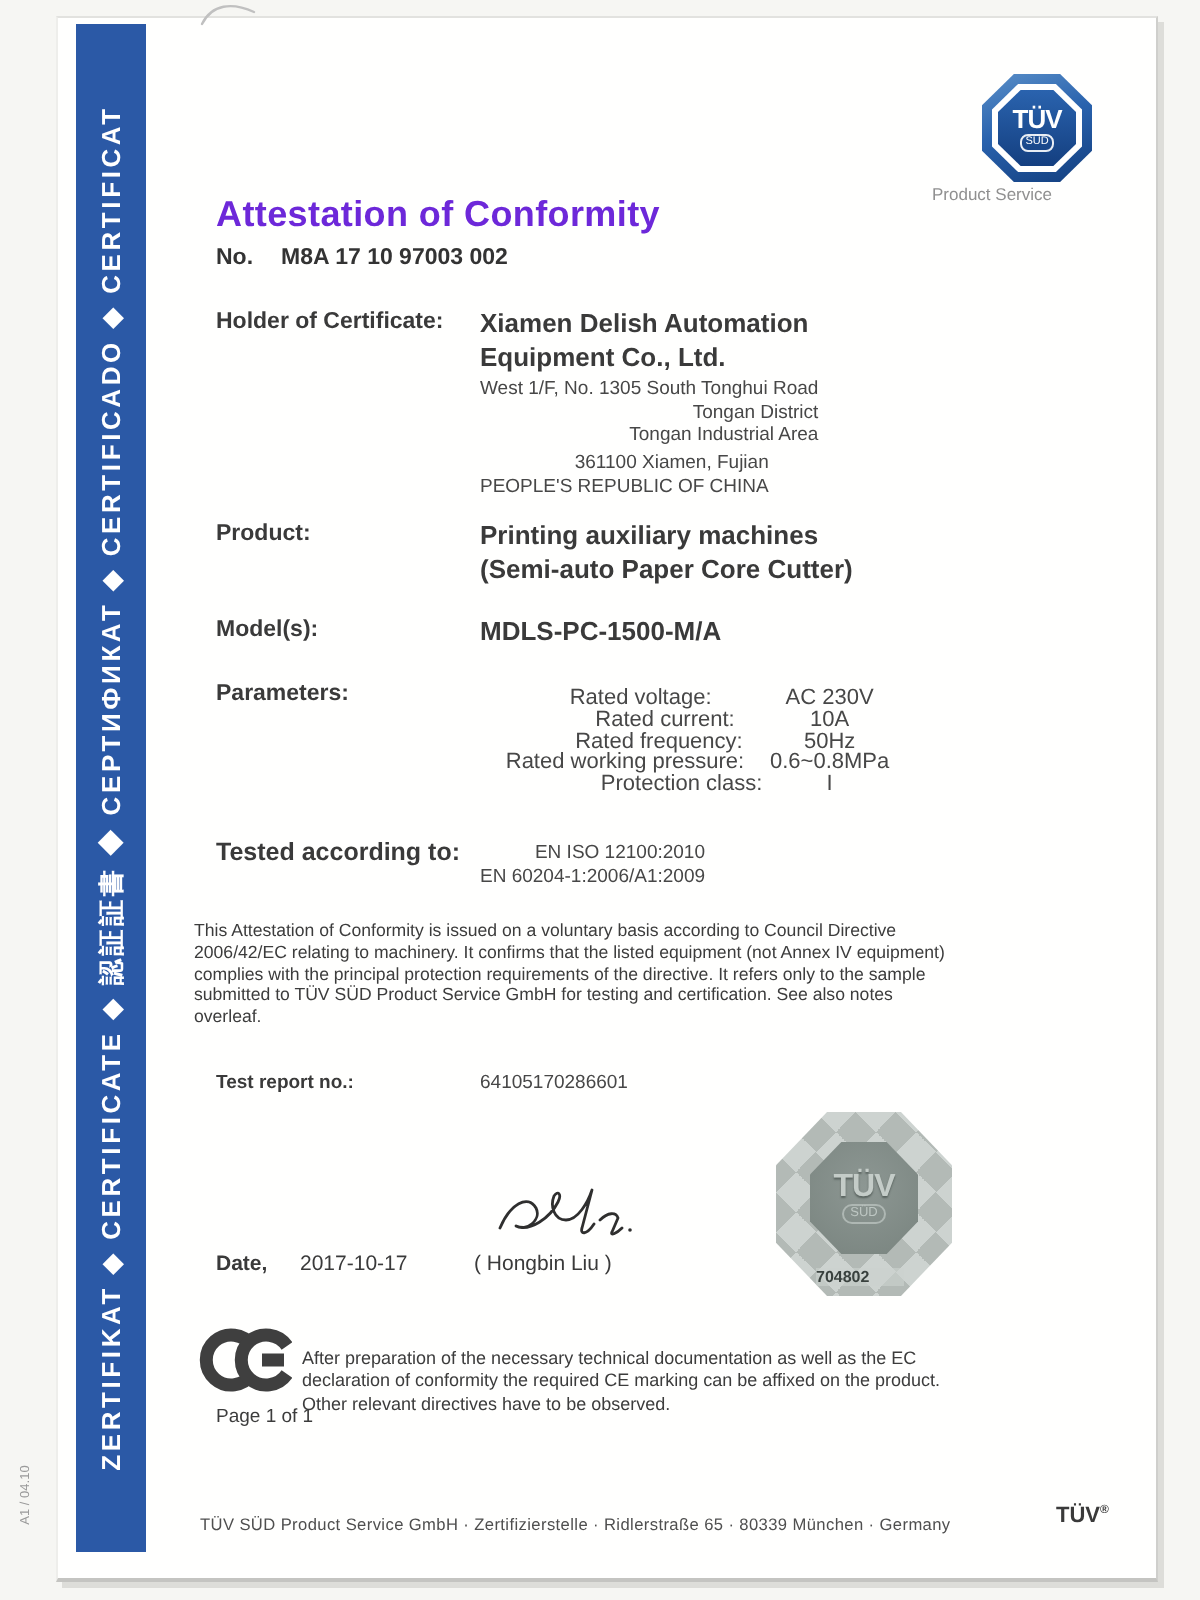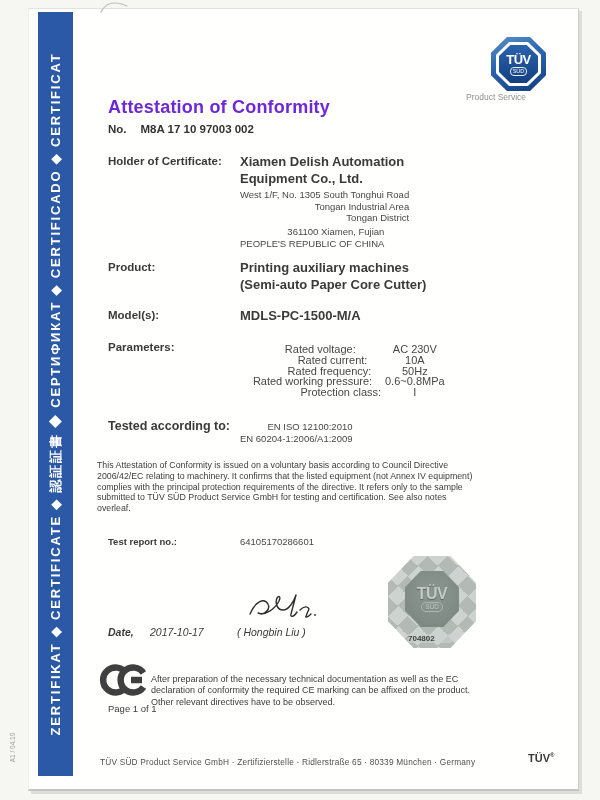--- a/index.html
+++ b/index.html
@@ -48,21 +48,21 @@
     background-size:20px 20px;}
   .stamp-core{position:absolute;left:17px;top:15px;width:54px;height:56px;
     background:radial-gradient(circle at 50% 40%,#8d9793,#79847f);
     display:flex;flex-direction:column;align-items:center;justify-content:center;}
   .stamp-tuv{font-weight:900;font-size:16px;line-height:15px;color:#c4ccc8;
     text-shadow:0 1px 1px #59635f;letter-spacing:-.5px;}
   .stamp-sud{font-size:6.5px;line-height:8px;color:#bdc6c2;border:1px solid #aeb7b3;
     border-radius:5px;padding:0 3px;margin-top:1px;}
   .stamp-num{position:absolute;left:20px;bottom:5px;width:44px;text-align:left;
     font-size:8px;font-weight:bold;color:#39413e;background:rgba(203,209,206,.65);}
-  .date-row{font-size:10.5px;color:#3a3a3a;font-style:italic;}
+  .date-row{font-size:10.5px;color:#3a3a3a;}
   .ce-text{left:151px;top:662px;width:334px;font-size:9px;line-height:11.3px;color:#3c3c3c;margin-top:12px;}
   .page-info{left:108px;top:703px;font-size:9.5px;color:#3c3c3c;}
   .footer-text{left:100px;top:757px;font-size:8.3px;color:#4f4f4f;letter-spacing:.2px;}
   .footer-logo{left:528px;top:752px;font-size:11px;font-weight:900;color:#3a3a3a;}
   .footer-logo sup{font-size:6px;}
 </style>
 </head>
 <body>
 
 <div class="abs page"></div>
@@ -89,22 +89,22 @@
 <div class="abs title">Attestation of Conformity</div>
 <div class="abs no-line">
   <span>No.</span><span class="gap"></span><span>M8A 17 10 97003 002</span>
 </div>
 
 <div class="abs lbl" style="left:108px;top:155px">Holder of Certificate:</div>
 <div class="abs val-bold" style="left:240px;top:153px">Xiamen Delish Automation</div>
 <div class="abs val-bold" style="left:240px;top:170px">Equipment Co., Ltd.</div>
 <div class="abs small" style="left:240px;top:189px">
   <div>West 1/F, No. 1305 South Tonghui Road</div>
+  <div>Tongan District</div>
   <div>Tongan Industrial Area</div>
-  <div>Tongan District</div>
 </div>
 <div class="abs small" style="left:240px;top:226px">
   <div>361100 Xiamen, Fujian</div>
   <div>PEOPLE'S REPUBLIC OF CHINA</div>
 </div>
 
 <div class="abs lbl" style="left:108px;top:261px">Product:</div>
 <div class="abs val-bold" style="left:240px;top:259px">Printing auxiliary machines</div>
 <div class="abs val-bold" style="left:240px;top:276px">(Semi-auto Paper Core Cutter)</div>
 

